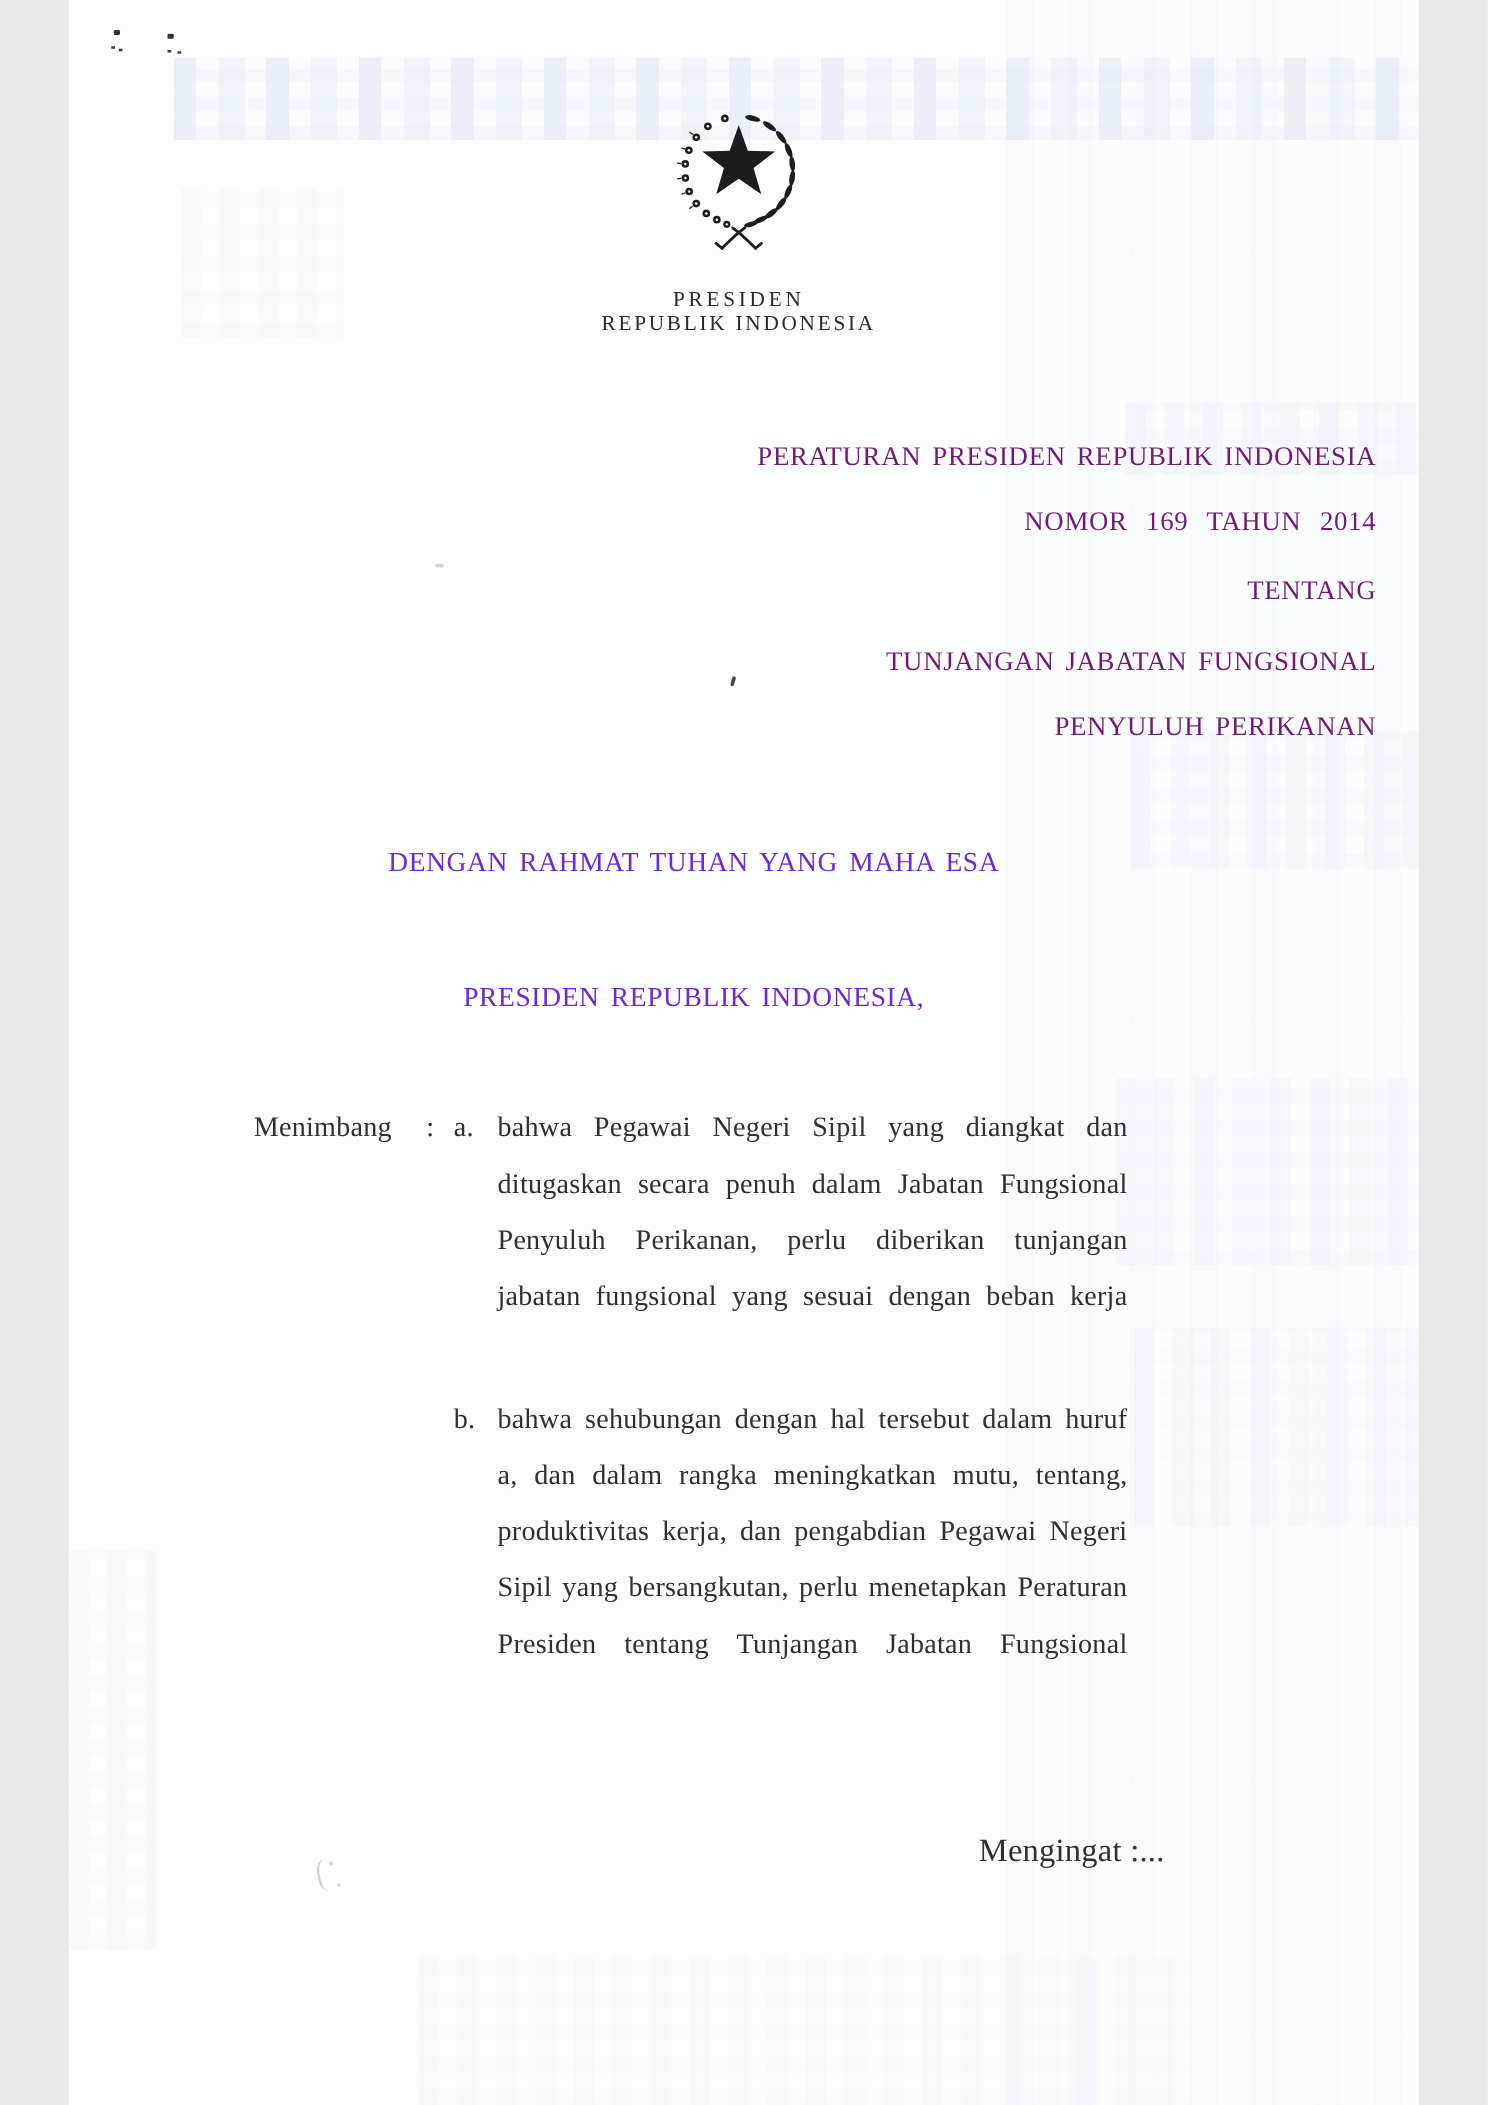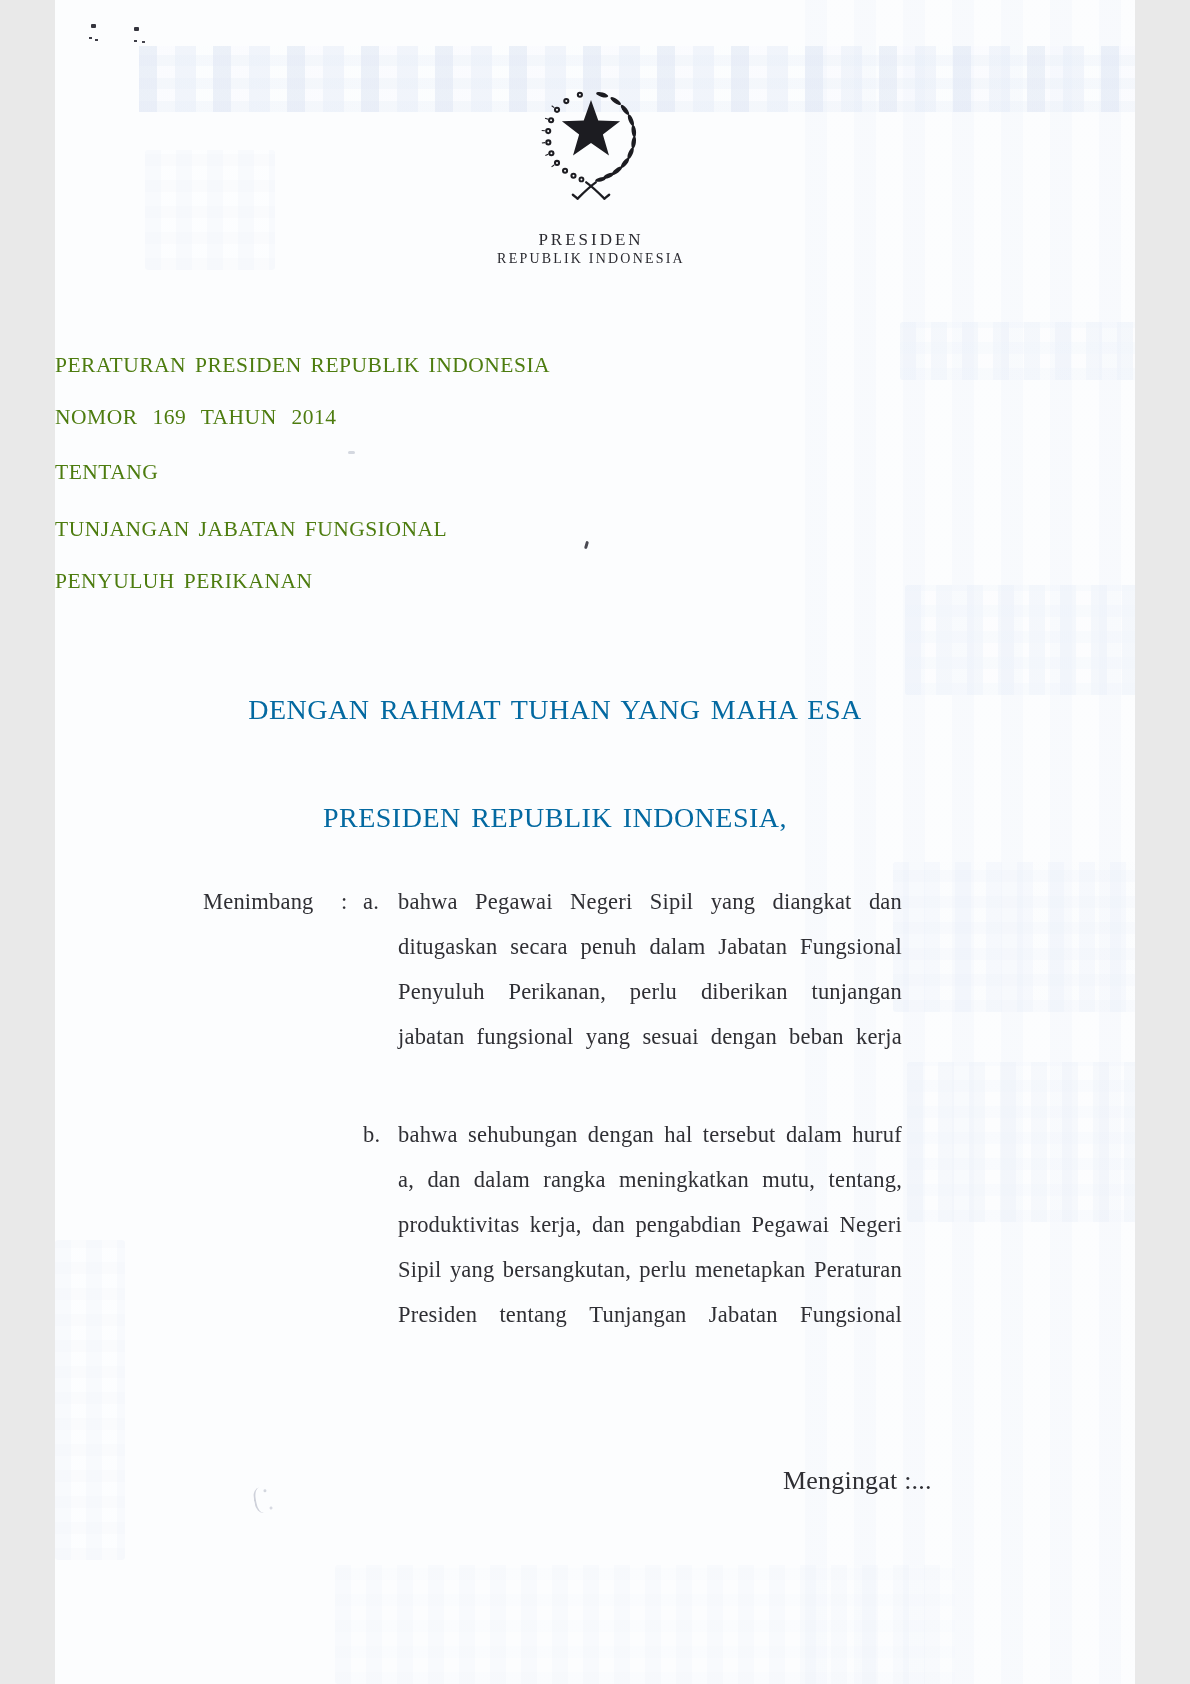--- a/index.html
+++ b/index.html
@@ -42,27 +42,27 @@
   .dotmark{position:absolute;left:293px;top:451px;width:7px;height:3px;background:#d4d8e0;border-radius:2px;}
   .commamark{position:absolute;left:530px;top:541px;width:3px;height:8px;background:#4a4a52;border-radius:2px;transform:rotate(16deg);}
   .pencil{position:absolute;left:199px;top:1487px;width:13px;height:26px;
     border-left:2px solid #c7cad4;border-radius:50% / 42%;transform:rotate(-10deg);opacity:.85;}
   .pencil:after{content:"";position:absolute;left:9px;top:3px;width:3px;height:3px;background:#ccd0d9;border-radius:50%;
     box-shadow:3px 18px 0 0 #d2d5de;}
   
   .emblem{position:absolute;left:469px;top:82px;}
   .org{position:absolute;left:386px;top:230px;width:300px;text-align:center;line-height:19px;color:#2a2a30;}
   .org .l1{font-size:17px;letter-spacing:3px;}
-  .org .l2{font-size:14px;letter-spacing:2.2px;}
-  
-  .tline{position:absolute;left:0;width:1046px;text-align:left;
-    font-size:21.5px;letter-spacing:.5px;word-spacing:3px;color:#4d7c0f;line-height:26px;}
+  .org .l2{font-size:17px;letter-spacing:2.2px;}
+  
+  .tline{position:absolute;left:0;width:1046px;text-align:right;
+    font-size:21.5px;letter-spacing:.5px;word-spacing:3px;color:#701a75;line-height:26px;}
   .t1{top:352px;}.t2{top:404px;word-spacing:9px;}.t3{top:459px;}.t4{top:516px;}.t5{top:568px;}
   .pline{position:absolute;left:0;width:1000px;text-align:center;
-    font-size:28px;letter-spacing:.5px;word-spacing:3px;color:#0369a1;line-height:26px;margin-top:20px;}
+    font-size:22px;letter-spacing:.5px;word-spacing:3px;color:#6d28d9;line-height:26px;}
   .p1{top:677px;}.p2{top:785px;}
   
   .consider{position:absolute;left:0;top:879px;width:1190px;font-size:22.5px;letter-spacing:.2px;word-spacing:2px;}
   .c-label{position:absolute;left:148px;top:0;line-height:45px;}
   .c-colon{position:absolute;left:286px;top:0;line-height:45px;}
   .c-item{position:absolute;left:308px;}
   .c-item-a{top:0;}
   .c-item-b{top:233px;}
   .c-marker{position:absolute;left:0;top:0;line-height:45px;}
   .c-lines{margin-left:35px;width:504px;}

